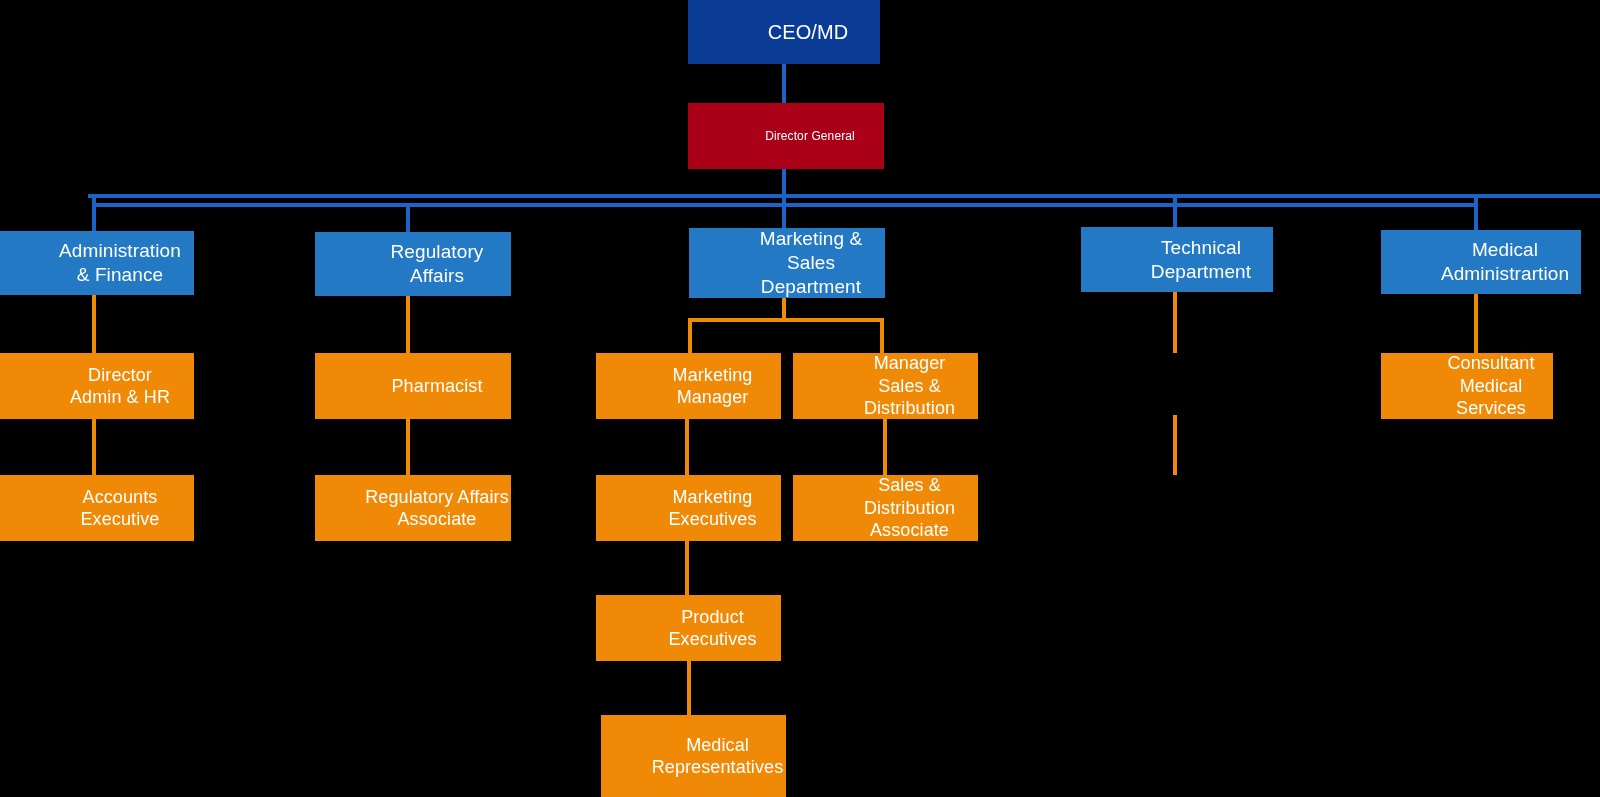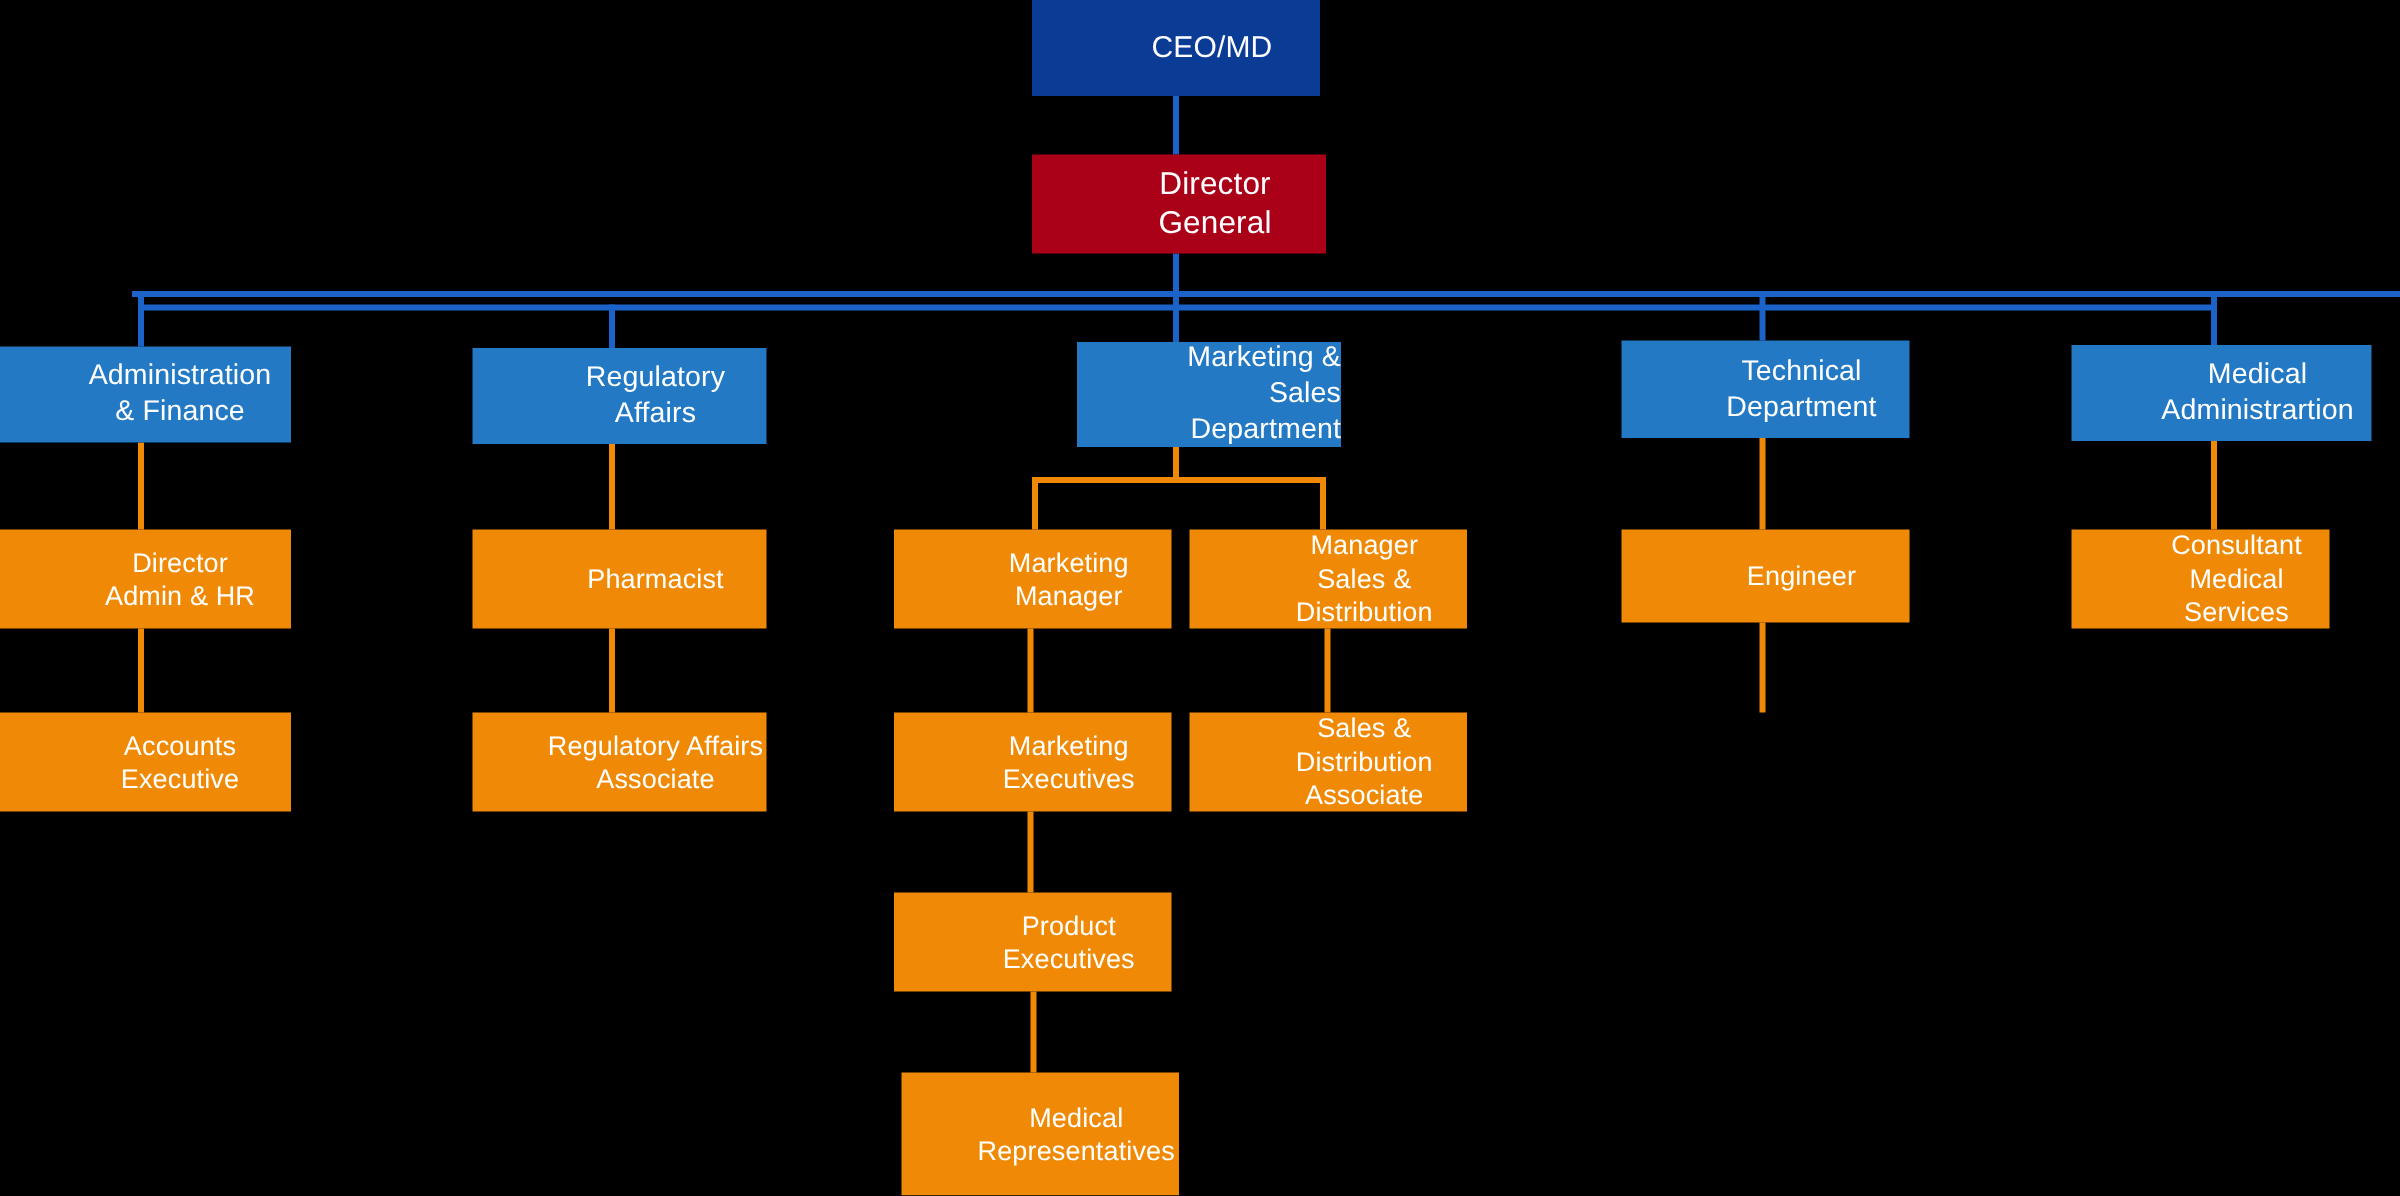--- a/index.html
+++ b/index.html
@@ -28,21 +28,21 @@
     white-space: pre-line;
     z-index: 5;
     padding-left: 48px;
   }
   .node.lvl-ceo {
     background: #0A3C96;
     font-size: 20px;
   }
   .node.lvl-dg {
     background: #AA0018;
-    font-size: 21px;
+    font-size: 12px;
   }
   .node.lvl-dept {
     background: #2379C4;
     font-size: 19px;
   }
   .node.lvl-role {
     background: #F08A06;
     font-size: 18px;
   }
   .conn {
@@ -80,34 +80,33 @@
     <div class="conn v-orange" style="left: 685px; top: 541px; height: 54px;"></div>
     <div class="conn v-orange" style="left: 687px; top: 661px; height: 54px;"></div>
     <div class="conn v-orange" style="left: 1173px; top: 292px; height: 61px;"></div>
     <div class="conn v-orange" style="left: 1173px; top: 415px; height: 60px;"></div>
     <div class="conn v-orange" style="left: 1474px; top: 294px; height: 59px;"></div>
     <div class="node lvl-ceo" style="left: 688px; top: 0px; width: 192px; height: 64px;">CEO/MD</div>
     <div class="node lvl-dg" style="left: 688px; top: 103px; width: 196px; height: 66px;">Director General</div>
     <div class="node lvl-dept" style="left: -2px; top: 231px; width: 196px; height: 64px;">Administration
 &amp; Finance</div>
     <div class="node lvl-dept" style="left: 315px; top: 232px; width: 196px; height: 64px;">Regulatory Affairs</div>
-    <div class="node lvl-dept" style="left: 718px; top: 228px; width: 176px; height: 70px; text-align: right;">Marketing &amp;
+    <div class="node lvl-dept" style="left: 689px; top: 228px; width: 196px; height: 70px;">Marketing &amp;
 Sales Department</div>
     <div class="node lvl-dept" style="left: 1081px; top: 227px; width: 192px; height: 65px; text-align: center;">Technical
 Department</div>
     <div class="node lvl-dept" style="left: 1381px; top: 230px; width: 200px; height: 64px;">Medical
 Administrartion</div>
     <div class="node lvl-role" style="left: -2px; top: 353px; width: 196px; height: 66px;">Director
 Admin &amp; HR</div>
     <div class="node lvl-role" style="left: 315px; top: 353px; width: 196px; height: 66px;">Pharmacist</div>
     <div class="node lvl-role" style="left: 596px; top: 353px; width: 185px; height: 66px;">Marketing
 Manager</div>
     <div class="node lvl-role" style="left: 793px; top: 353px; width: 185px; height: 66px;">Manager
 Sales &amp; Distribution</div>
-    <div class="node lvl-role" style="left: 1081px; top: 353px; width: 192px; height: 62px;">Engineer</div>
     <div class="node lvl-role" style="left: 1381px; top: 353px; width: 172px; height: 66px;">Consultant
 Medical Services</div>
     <div class="node lvl-role" style="left: -2px; top: 475px; width: 196px; height: 66px;">Accounts
 Executive</div>
     <div class="node lvl-role" style="left: 315px; top: 475px; width: 196px; height: 66px;">Regulatory Affairs
 Associate</div>
     <div class="node lvl-role" style="left: 596px; top: 475px; width: 185px; height: 66px;">Marketing
 Executives</div>
     <div class="node lvl-role" style="left: 793px; top: 475px; width: 185px; height: 66px;">Sales &amp; Distribution
 Associate</div>

